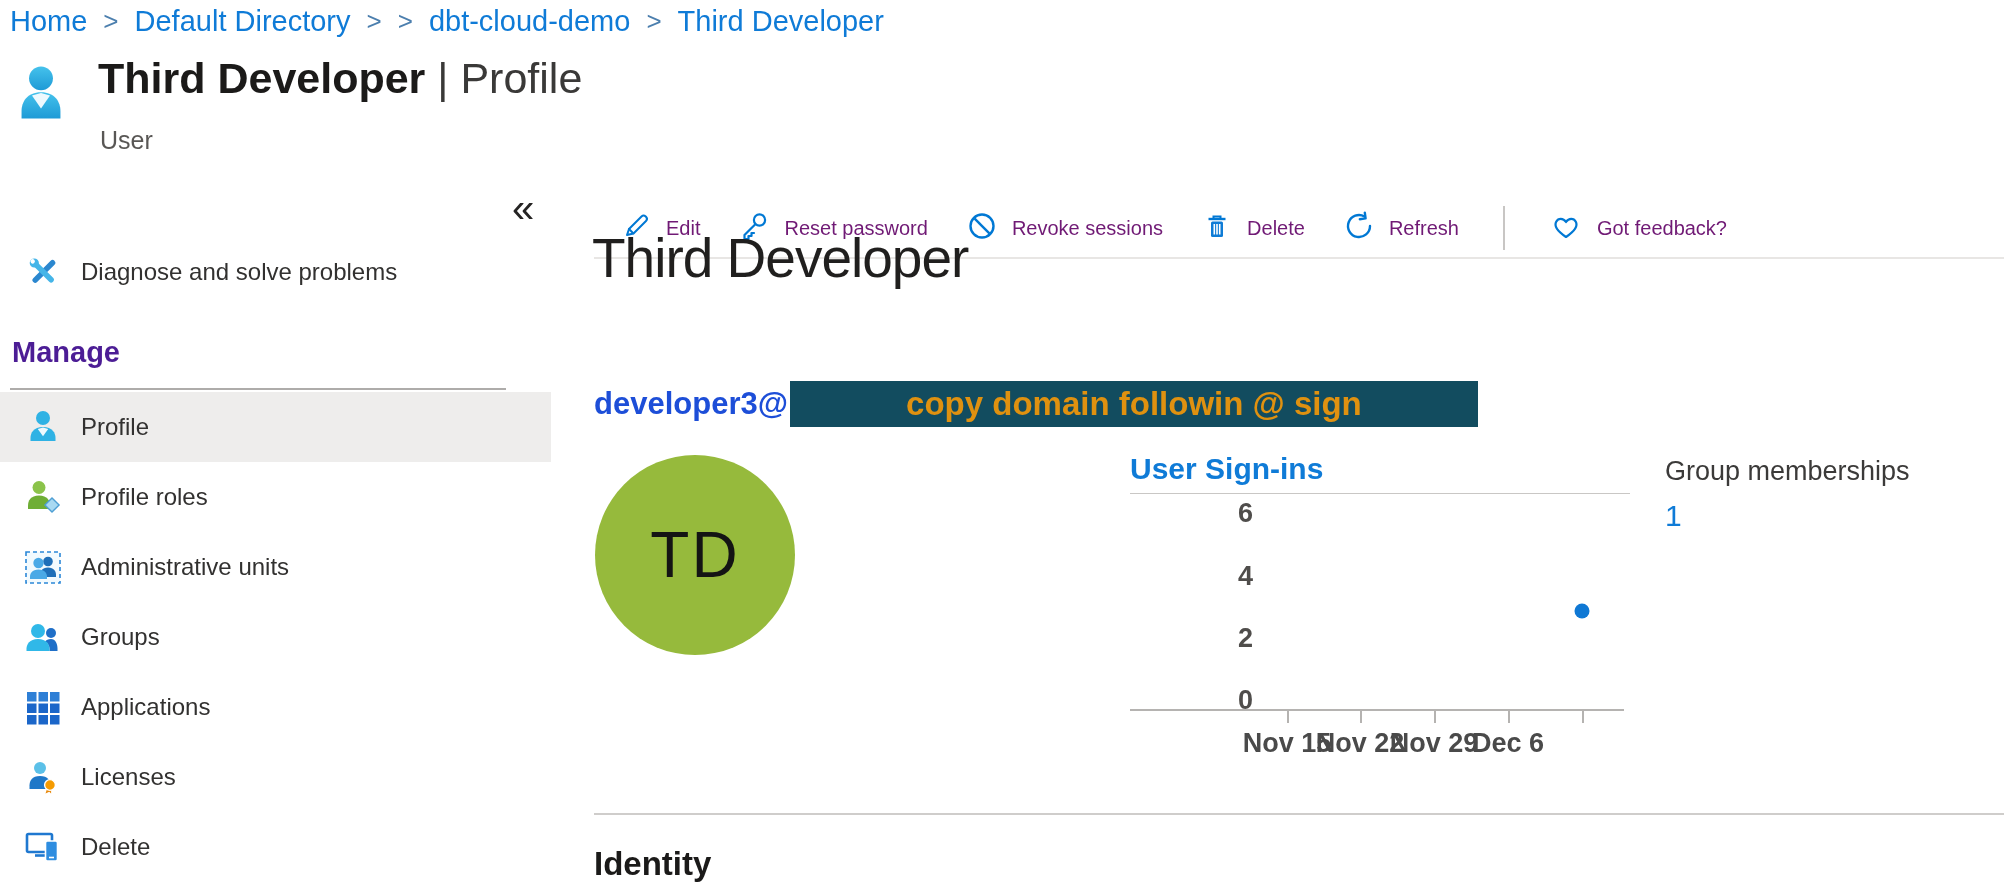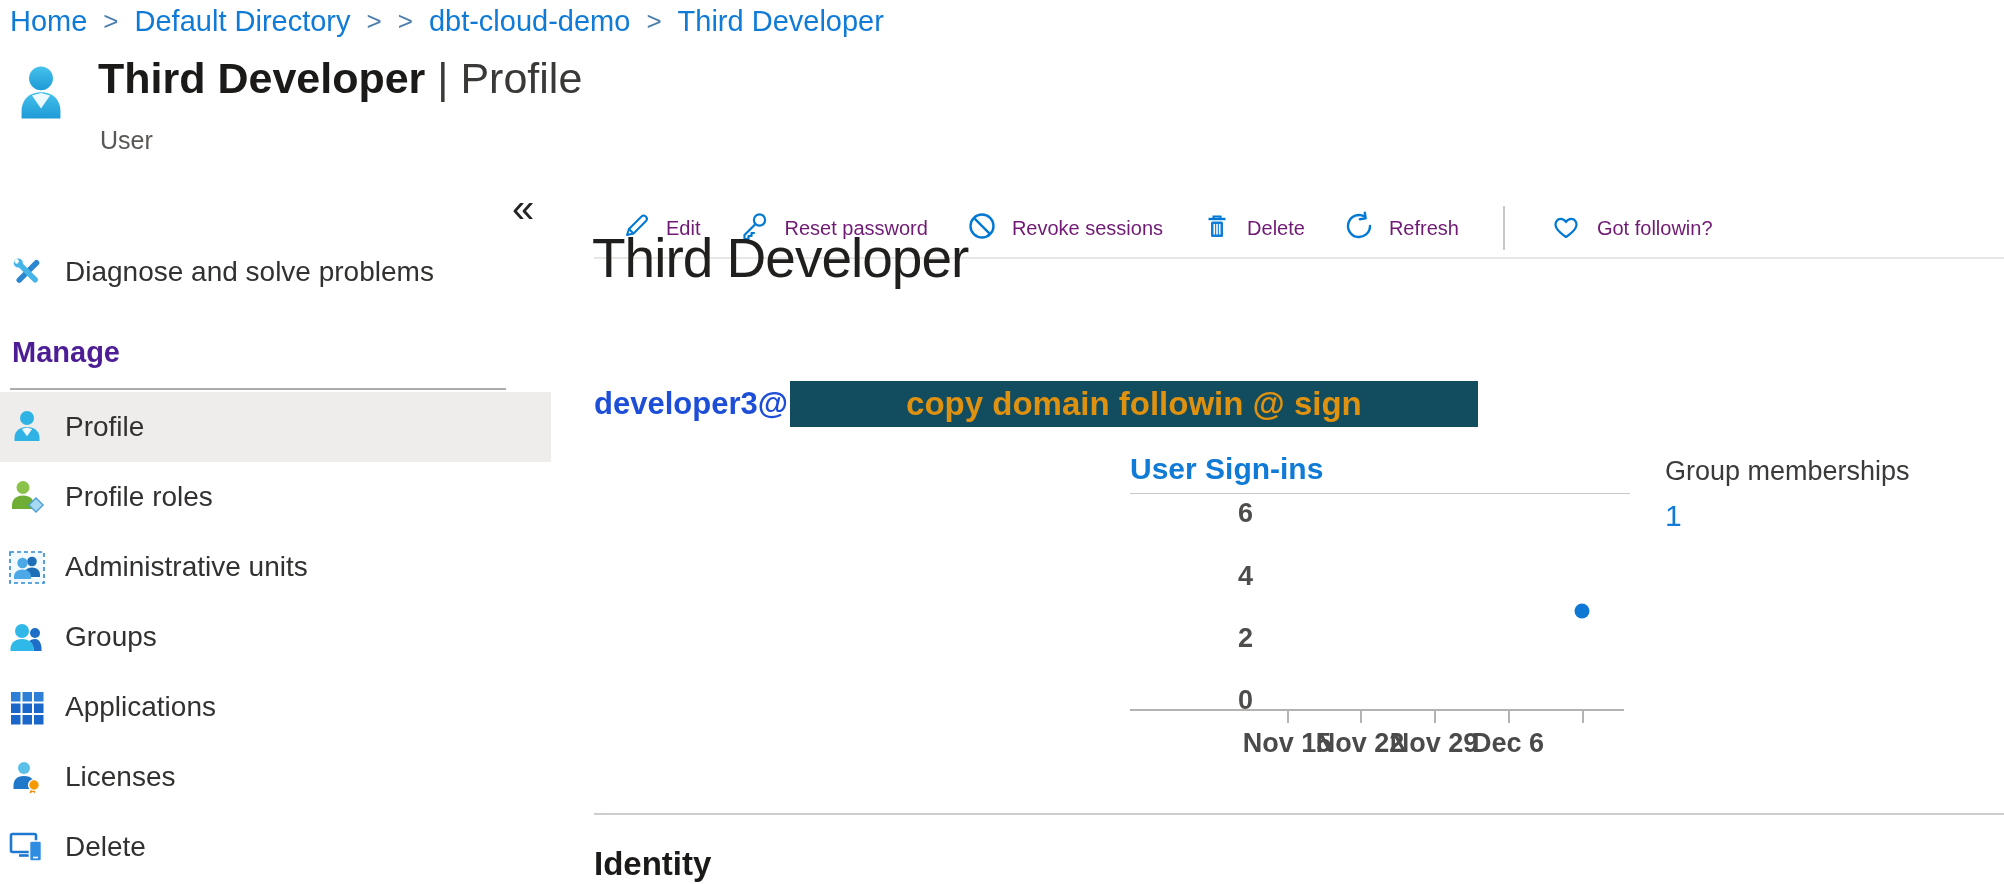--- a/index.html
+++ b/index.html
@@ -15,22 +15,22 @@
 
   
   .hdr-icon { position: absolute; left: 16px; top: 62px; }
   .page-title { position: absolute; left: 98px; top: 52px; font-size: 43px; line-height: 52px; color: #3a3938; }
   .page-title .bold { font-weight: 700; color: #1b1a19; }
   .page-subtitle { position: absolute; left: 100px; top: 126px; font-size: 25px; color: #595755; }
 
   
   .collapse { position: absolute; left: 512px; top: 188px; font-size: 40px; color: #252423;
     cursor: pointer; line-height: 40px; }
-  .side-item { display: flex; align-items: center; gap: 19px; padding-left: 8px; cursor: pointer;
-    font-size: 28px; color: #323130; }
+  .side-item { display: flex; align-items: center; gap: 19px; padding-left: 24px; cursor: pointer;
+    font-size: 24px; color: #323130; }
   .diagnose { position: absolute; left: 0; top: 240px; width: 551px; height: 64px; }
   .manage-label { position: absolute; left: 12px; top: 336px; font-size: 29px; font-weight: 700; color: #4c1d95; }
   .manage-divider { position: absolute; left: 10px; top: 388px; width: 496px; height: 2px; background: #aeacaa; }
   .nav-list { position: absolute; left: 0; top: 392px; width: 551px; }
   .nav-list .side-item { height: 70px; }
   .nav-list .side-item.selected { background: #eeedec; }
   .icon-36 { width: 38px; height: 38px; flex: 0 0 38px; }
 
   
   .toolbar { position: absolute; left: 620px; top: 202px; height: 52px; display: flex;
@@ -156,21 +156,21 @@
       </span>
       <span>Refresh</span>
     </div>
     <div class="tb-divider"></div>
     <div class="tb-btn">
       <span>
         <svg width="34" height="32" viewBox="0 0 34 32" fill="none" stroke="#0078d4" stroke-width="2.2" stroke-linejoin="round">
           <path d="M17 27 C8 21 5 16 7.2 11.8 C9.2 8 14.2 7.8 17 12 C19.8 7.8 24.8 8 26.8 11.8 C29 16 26 21 17 27 Z"></path>
         </svg>
       </span>
-      <span>Got followin?</span>
+      <span>Got feedback?</span>
     </div>
   </div>
   <div class="toolbar-underline"></div>
 
   <div class="side-item diagnose">
     <span class="icon-36">
       <svg width="38" height="38" viewBox="0 0 38 38">
         <g transform="rotate(45 19 19)">
             <rect x="16.5" y="3" width="5.5" height="30" rx="2.7" fill="#2b87cf"></rect>
           </g>
@@ -277,20 +277,21 @@
     </div>
   </div>
 
   <div class="main-h1">Third Developer</div>
 
   <div class="upn-row">
     <span class="upn-prefix">developer3@</span>
     <span class="redaction">copy domain followin @ sign</span>
   </div>
 
+  <div class="avatar" style="background: rgb(150, 186, 60);">TD</div>
 
   <div class="chart">
     <div class="chart-title">User Sign-ins</div>
     <div class="chart-underline"></div>
     <div class="ylab" style="top:45px">6</div>
     <div class="ylab" style="top:108px">4</div>
     <div class="ylab" style="top:170px">2</div>
     <div class="ylab" style="top:232px">0</div>
     <div class="axis"></div>
     <div class="tick" style="left:157px"></div>

